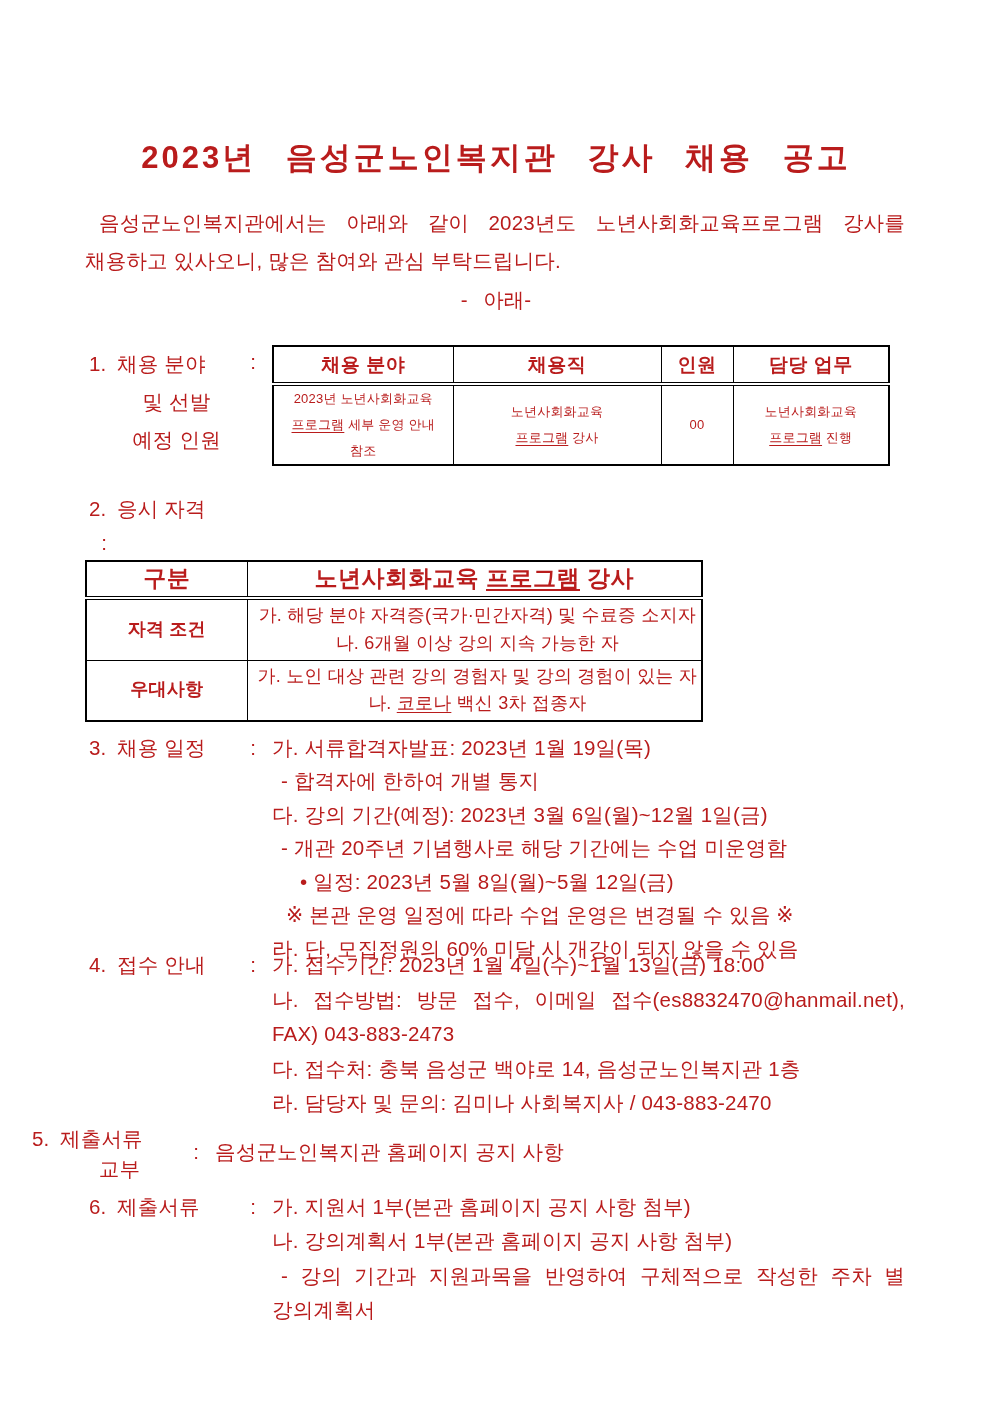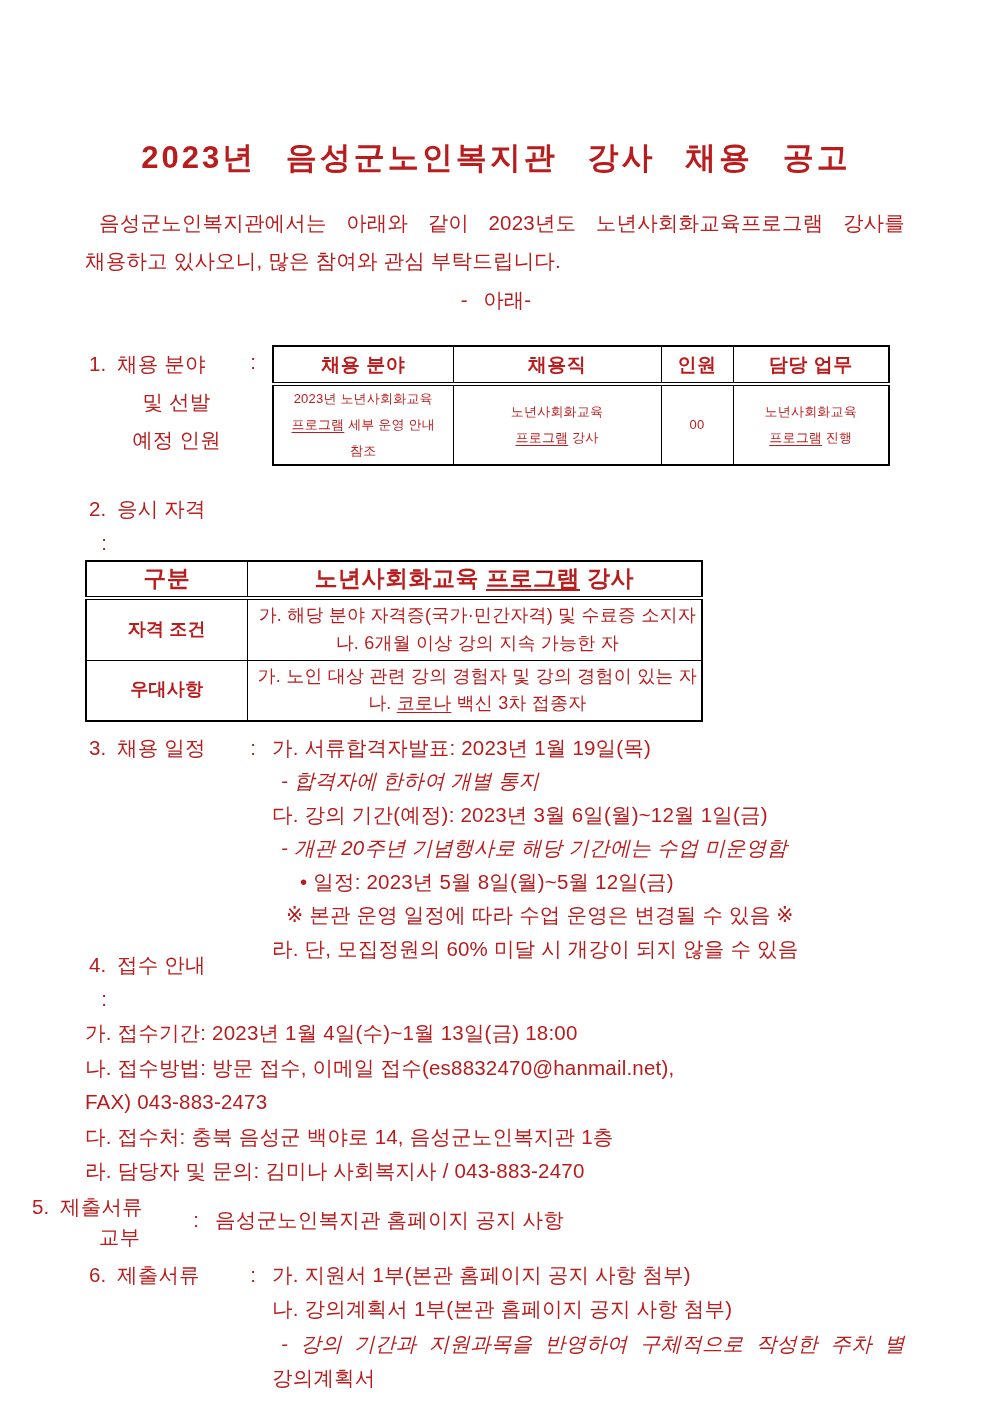--- a/index.html
+++ b/index.html
@@ -25,31 +25,31 @@
   .sec-label { width: 149px; flex: none; font-size: 20.5px; line-height: 34px; padding-left: 4px; box-sizing: border-box; letter-spacing: 0.2px; }
   .sec-num { display: inline-block; min-width: 28px; }
   .lbl-sub { text-align: center; padding-left: 30px; }
   .sec-colon { width: 38px; flex: none; font-size: 20.5px; line-height: 34px; text-align: center; }
   .sec-content { flex: 1; font-size: 20.5px; line-height: 33.5px; letter-spacing: 0.2px; }
 
   #sec1 { margin-top: 29px; }
   #sec1 .sec-label { line-height: 38px; }
   #sec2 { margin-top: 26px; flex-direction: column; }
   #sec3 { margin-top: 9px; justify-content: center; }
-  #sec4 { margin-top: -17px; flex-direction: column; }
+  #sec4 { margin-top: -17px; }
   #sec4 .sec-content { line-height: 34.6px; }
   #sec5 { margin-top: 0px; margin-left: 28px; }
   #sec5 .sec-label { line-height: 30px; padding-top: 3px; }
   #sec5 .sec-colon, #sec5 .sec-content { align-self: stretch; display: flex; align-items: center; line-height: 22px; }
   #sec5 .sec-colon { justify-content: center; }
   #sec6 { margin-top: 6px; }
   #sec6 .sec-content { line-height: 34.5px; }
 
   .jline { text-align: justify; text-align-last: justify; }
-  .ind-dash { padding-left: 9px; font-style: italic; }
+  .ind-dash { padding-left: 9px; }
   .ind-bullet { padding-left: 28px; }
   .ind-star { padding-left: 14px; }
   .u { text-decoration: underline; text-underline-offset: 3px; }
 
   table { border-collapse: collapse; table-layout: fixed; width: 616px; }
   th, td { border: 1.5px solid #000; padding: 0; }
   table { border: 2.5px solid #000; }
   th { border-bottom: 4px double #000; font-weight: bold; }
 
   .t1 th { height: 35px; font-size: 19px; letter-spacing: 0.5px; }

